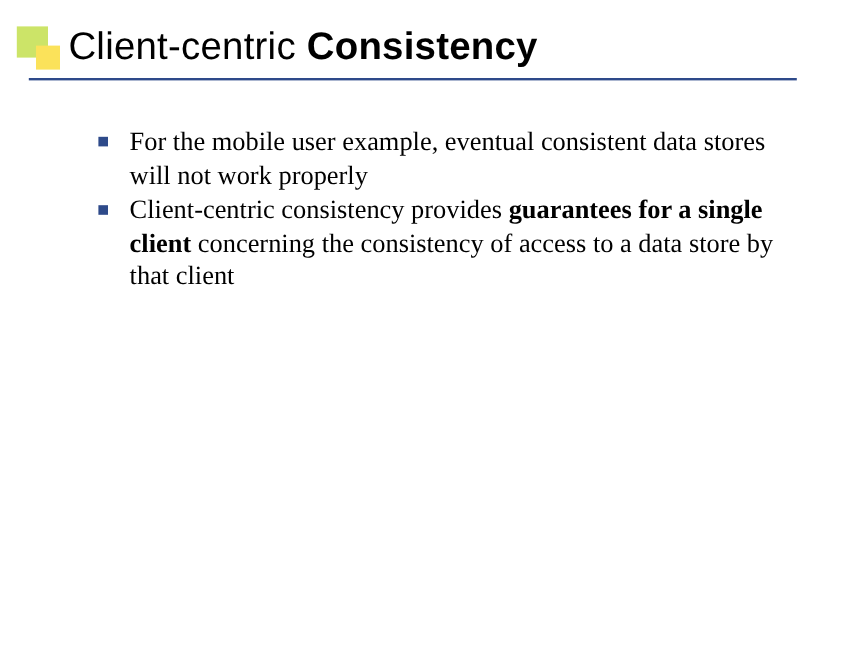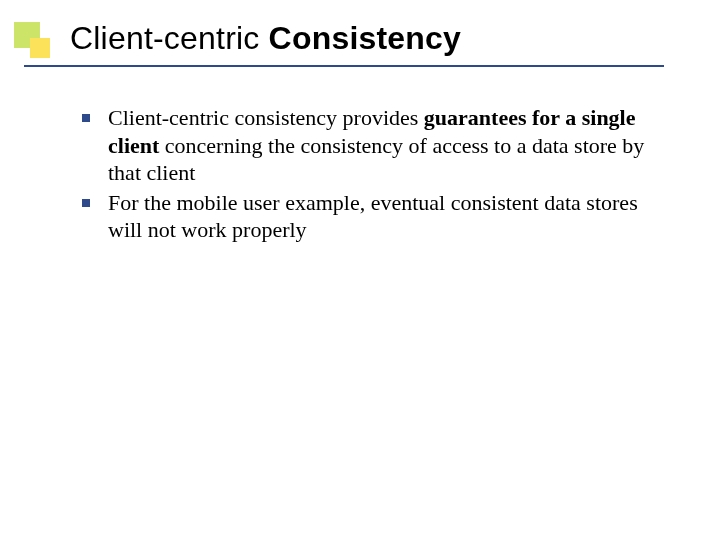--- a/index.html
+++ b/index.html
@@ -29,21 +29,21 @@
     .accent-yellow {
       position: absolute;
       left: 16px;
       top: 16px;
       width: 20px;
       height: 20px;
       background: #fbe25a;
     }
     .title {
       position: absolute;
-      left: 70px;
+      left: 57px;
       top: 20px;
       font-family: Arial, Helvetica, sans-serif;
       font-size: 32px;
       color: #000;
       letter-spacing: 0.2px;
     }
     .title .title-bold {
       font-weight: bold;
     }
     .title-underline {
@@ -88,19 +88,19 @@
 
 <div class="title">
   <span>Client-centric </span><span class="title-bold">Consistency</span>
 </div>
 
 <div class="title-underline"></div>
 
 <div class="content">
   <div class="bullet-item">
     <div class="bullet-marker"></div>
-    <span><span>Client-centric consistency provides </span><span class="b">guarantees for a single client</span><span> concerning the consistency of access to a data store by that client</span></span>
+    <span><span>For the mobile user example, eventual consistent data stores will not work properly</span></span>
   </div>
   <div class="bullet-item">
     <div class="bullet-marker"></div>
-    <span><span>For the mobile user example, eventual consistent data stores will not work properly</span></span>
+    <span><span>Client-centric consistency provides </span><span class="b">guarantees for a single client</span><span> concerning the consistency of access to a data store by that client</span></span>
   </div>
 </div>
 
 </body></html>

